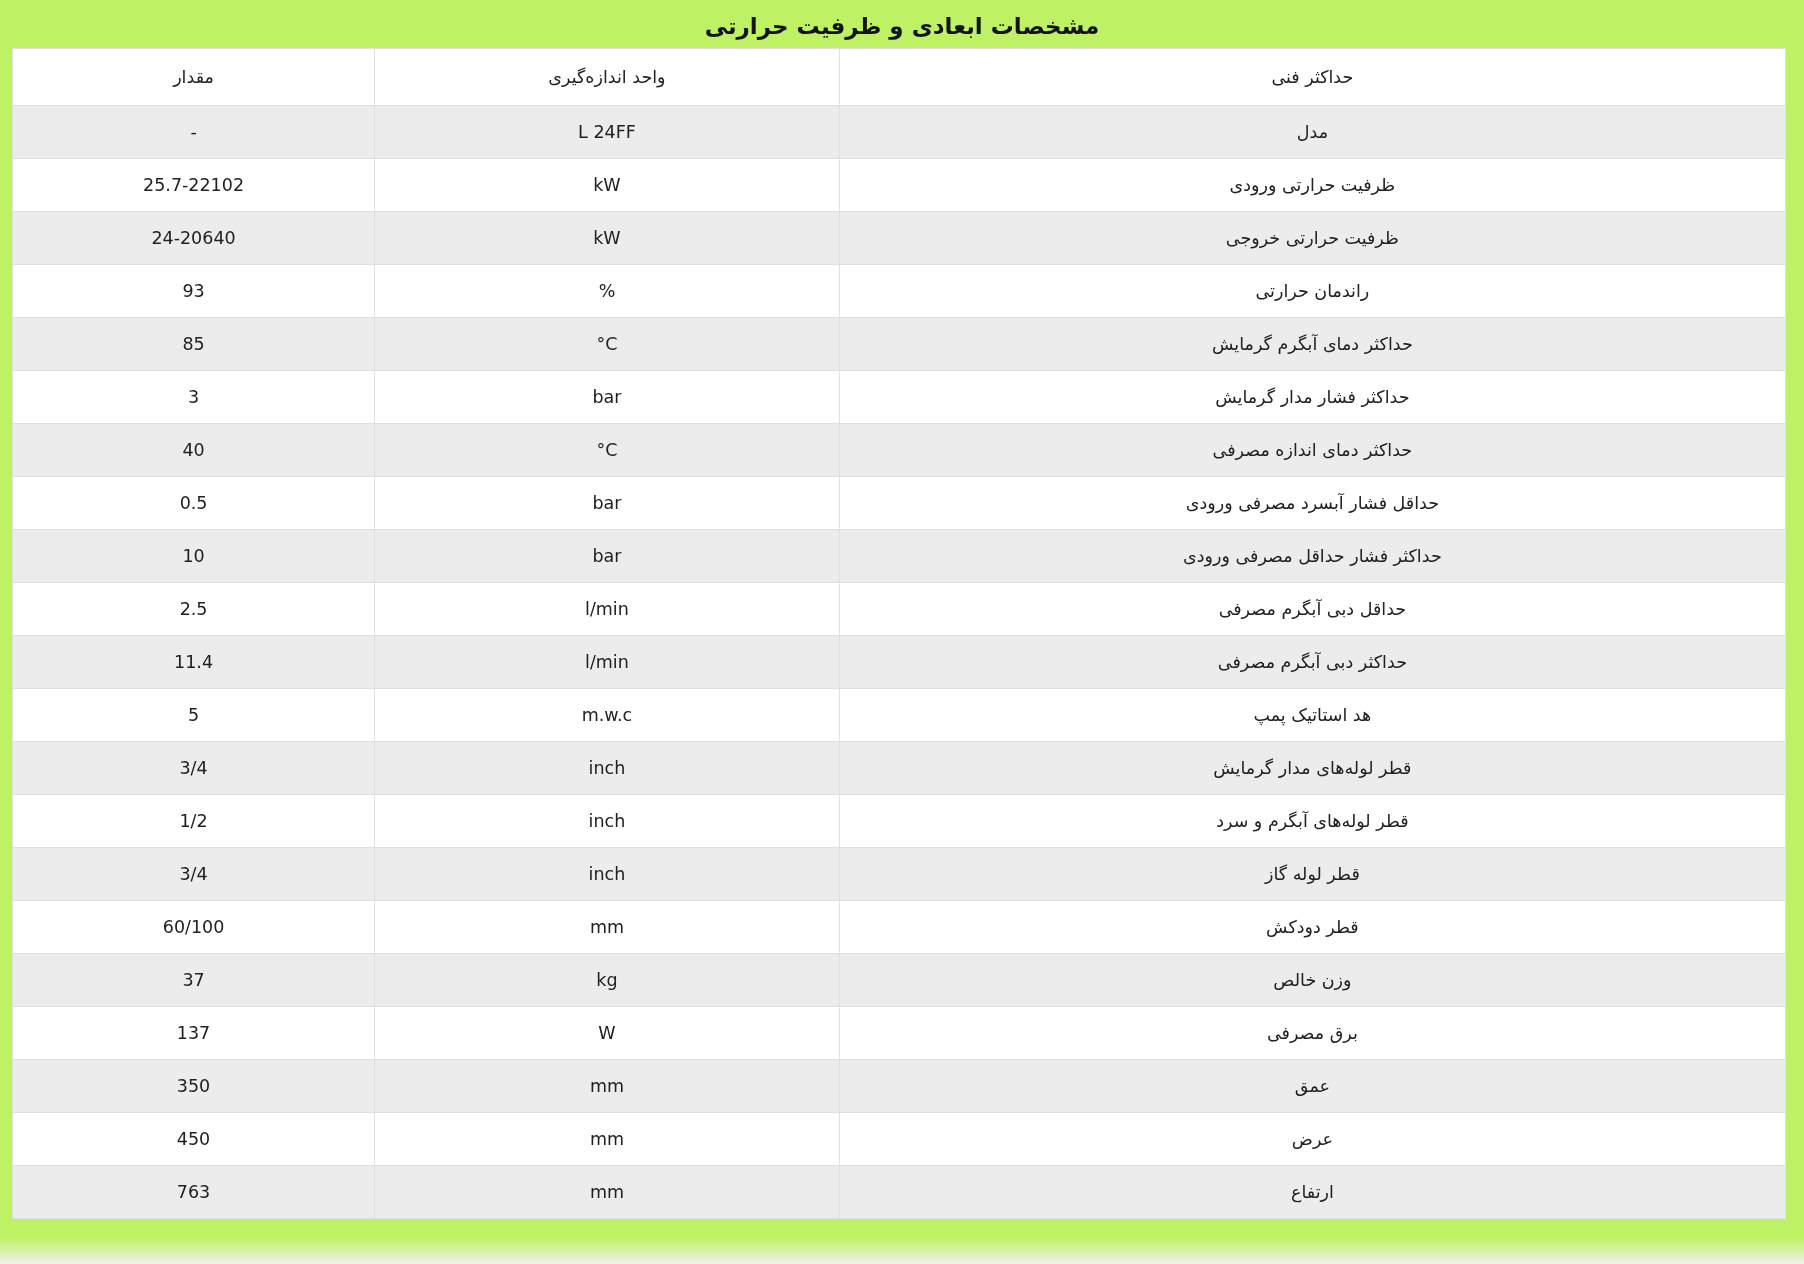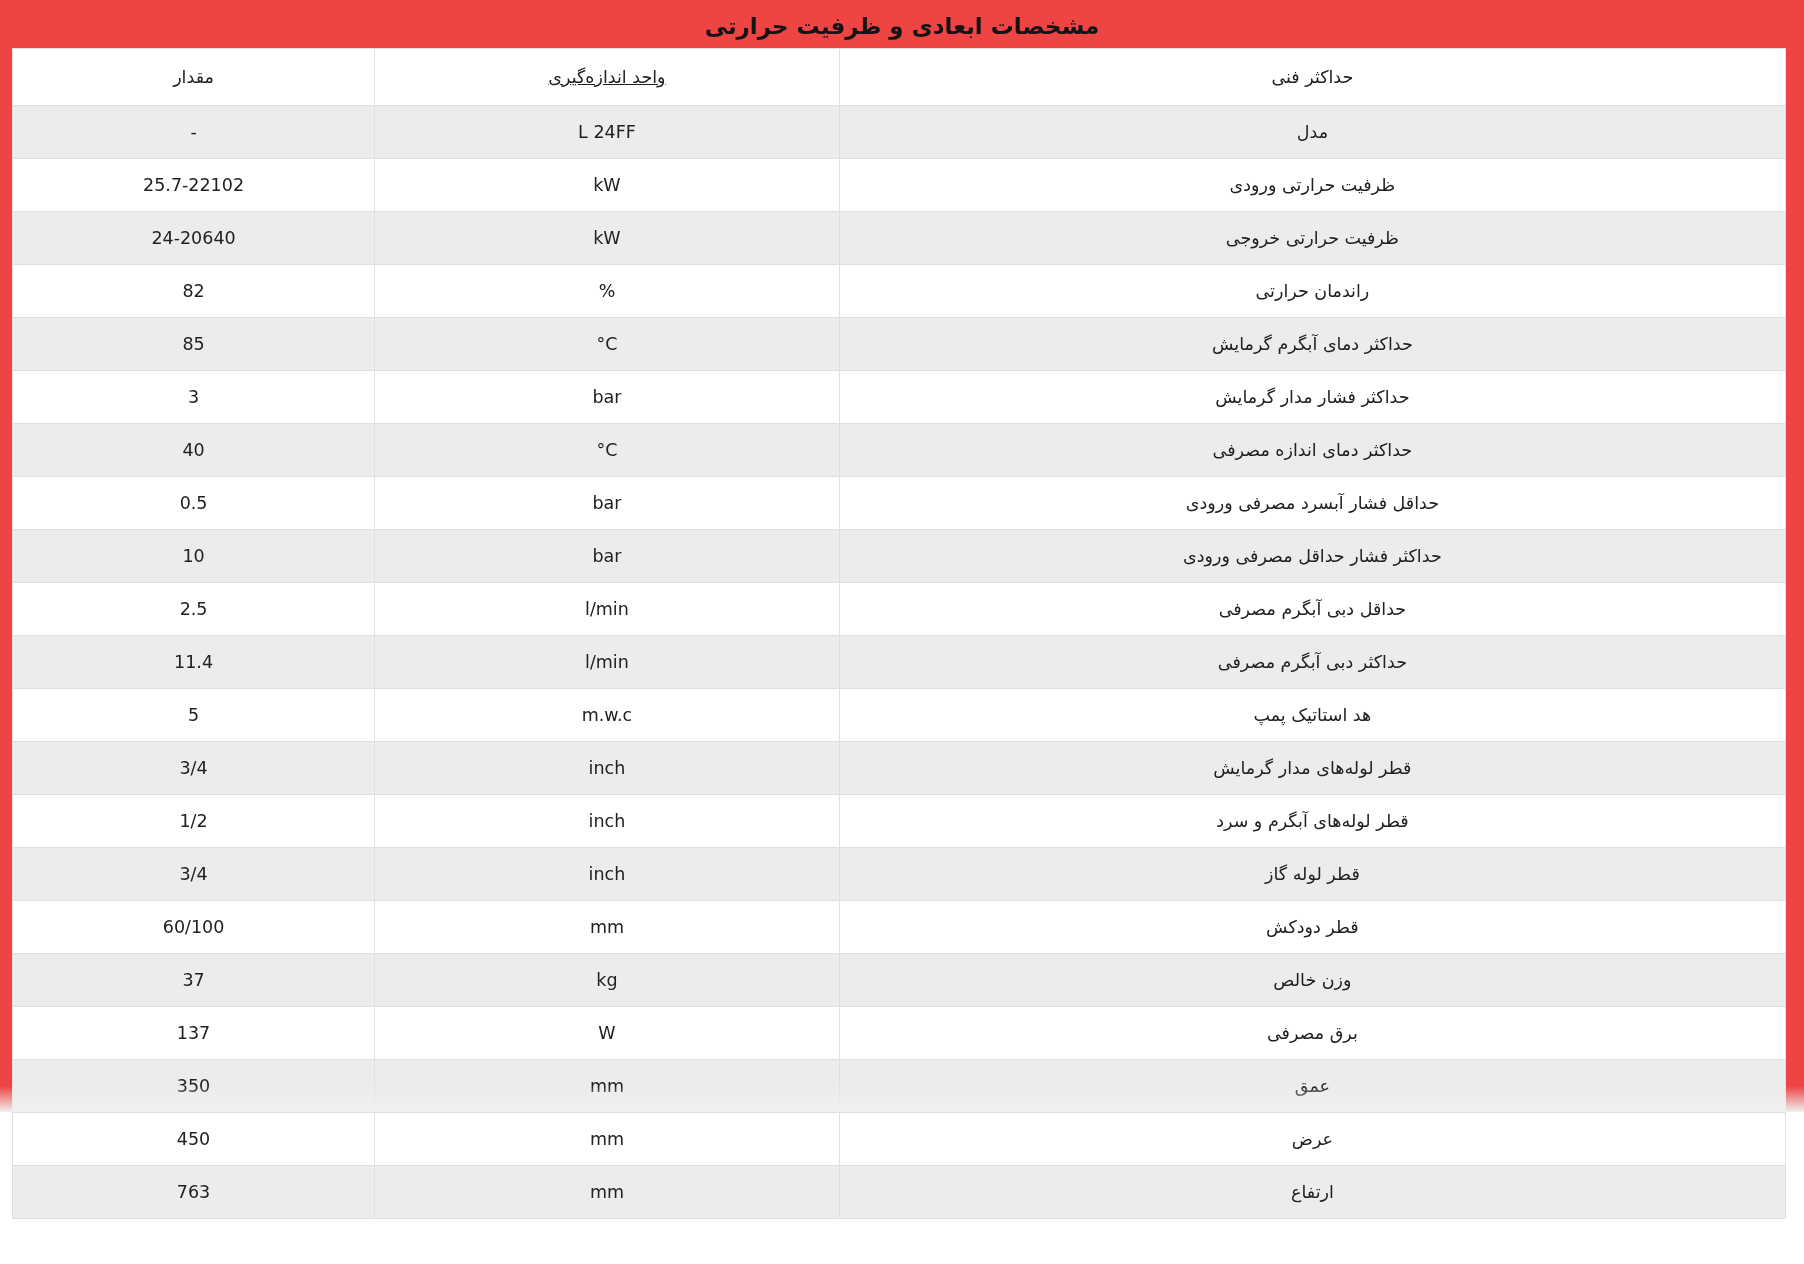--- a/index.html
+++ b/index.html
@@ -7,22 +7,22 @@
     padding: 0;
     background: #ffffff;
     width: 1804px;
     height: 1264px;
     overflow: hidden;
     font-family: "DejaVu Sans", sans-serif;
   }
   .page {
     position: relative;
     width: 1804px;
-    height: 1112px;
-    background: #ef4444;
+    height: 1264px;
+    background: #bef264;
   }
   h1.page-title {
     margin: 0;
     padding: 11px 0 5px 0;
     text-align: center;
     font-size: 23px;
     line-height: 30px;
     font-weight: 700;
     color: #141414;
     direction: rtl;
@@ -51,21 +51,21 @@
   .specs-table tbody td {
     height: 52px;
   }
   .specs-table tbody tr:nth-child(odd) {
     background: #ececec;
   }
   .specs-table tbody tr:nth-child(even) {
     background: #ffffff;
   }
   .col-spec  { width: 53.4%; }
-  .col-unit  { width: 26.2%; text-decoration: underline; }
+  .col-unit  { width: 26.2%; }
   .col-value { width: 20.4%; }
   td.cell-unit, td.cell-value {
     direction: ltr; 
   }
   .bottom-fade {
     position: absolute;
     left: 0;
     right: 0;
     bottom: 0;
     height: 26px;
@@ -99,21 +99,21 @@
           <td class="cell-value">25.7-22102</td>
         </tr>
         <tr>
           <td class="cell-spec">ظرفیت حرارتی خروجی</td>
           <td class="cell-unit">kW</td>
           <td class="cell-value">24-20640</td>
         </tr>
         <tr>
           <td class="cell-spec">راندمان حرارتی</td>
           <td class="cell-unit">%</td>
-          <td class="cell-value">82</td>
+          <td class="cell-value">93</td>
         </tr>
         <tr>
           <td class="cell-spec">حداکثر دمای آبگرم گرمایش</td>
           <td class="cell-unit">°C</td>
           <td class="cell-value">85</td>
         </tr>
         <tr>
           <td class="cell-spec">حداکثر فشار مدار گرمایش</td>
           <td class="cell-unit">bar</td>
           <td class="cell-value">3</td>

